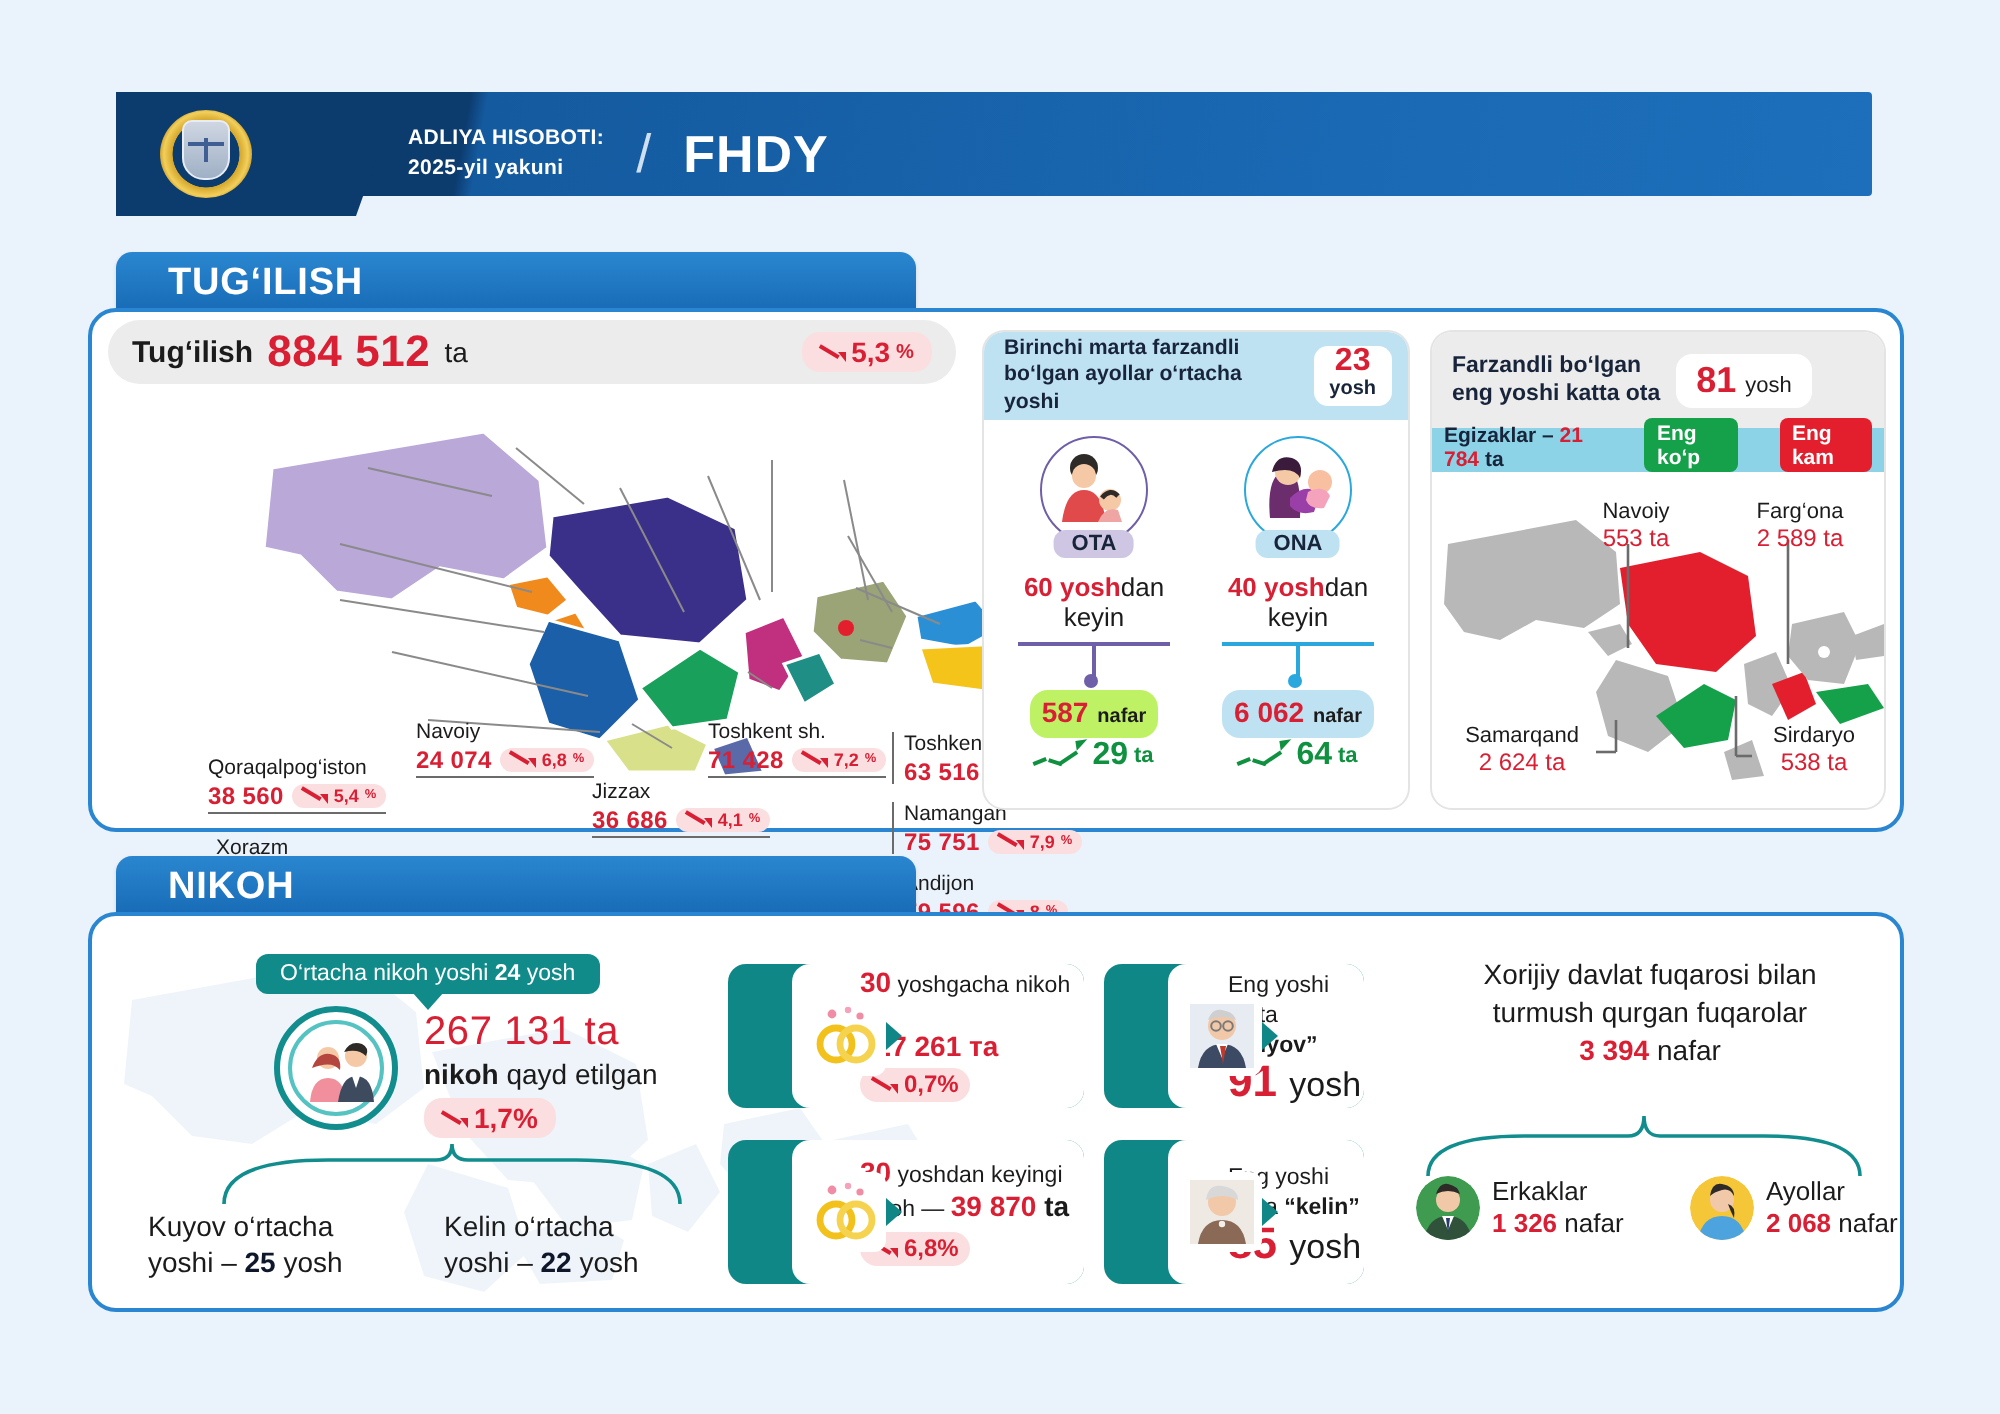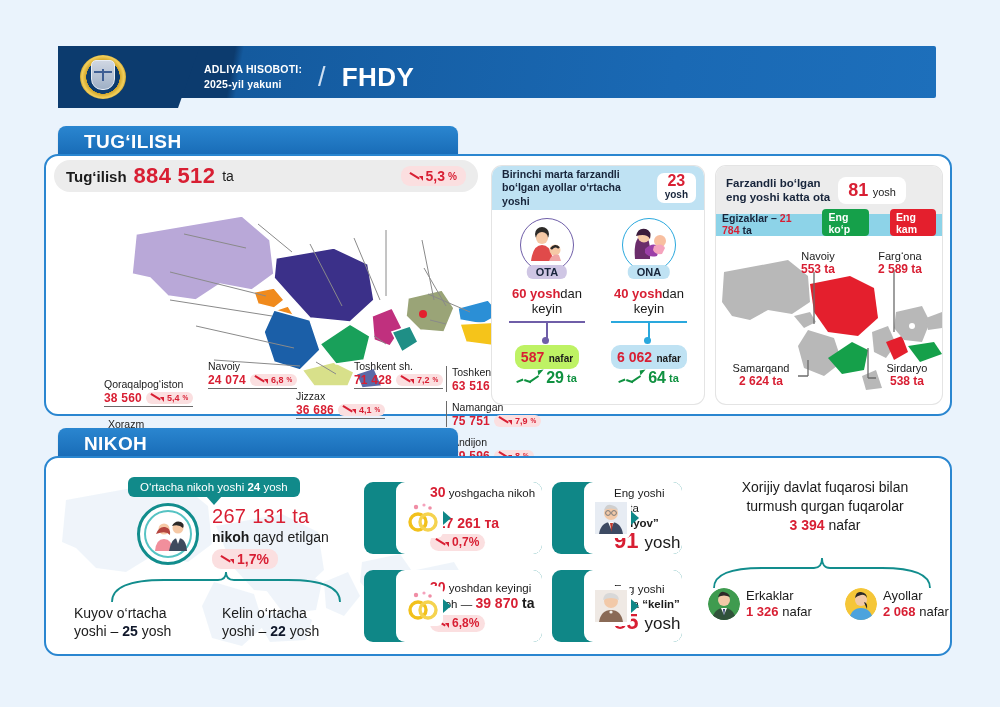--- a/index.html
+++ b/index.html
@@ -160,21 +160,21 @@
   .tw-badge{ background:#fff; border-radius:8px; padding:3px 10px; white-space:nowrap;}
   .tw-badge .n{ font-size:18px; font-weight:bold; color:#d81f33;}
   .tw-badge .u{ font-size:11px; color:#1b1b1b;}
   .tw-strip{ background:#8dd3e8; height:22px; display:flex; align-items:flex-end; gap:21px; padding:0 6px;}
   .tw-strip .t{ font-size:10.5px; font-weight:bold; color:#17243a;}
   .tw-strip .t .v{ color:#d81f33;}
   .chip{ border-radius:4px; padding:1.5px 6px; font-size:10.5px; font-weight:bold; color:#fff;}
   .chip.green{ background:#15a04a;} .chip.red{ background:#e41f2d;}
   .tw-map{ position:relative; height:168px;}
   .tw-lab{ position:absolute; text-align:center; font-size:11px; line-height:13px; color:#1b1b1b; white-space:nowrap;}
-  .tw-lab .v{ font-weight:bold; color:#d81f33; font-size:12px;}
+  .tw-lab .v{ font-weight:normal; color:#d81f33; font-size:12px;}
 
   
   #sec-marr{ left:58px; top:428px; width:400px; }
   #panel-marr{ left:44px; top:456px; width:908px; height:200px; }
 
   .mr-bubble{
     position:absolute; left:128px; top:477px; background:#118a8a;
     border-radius:6px; padding:4px 12px; color:#fff; font-size:11.5px; white-space:nowrap; z-index:4;
   }
   .mr-bubble b{ font-weight:bold;}

